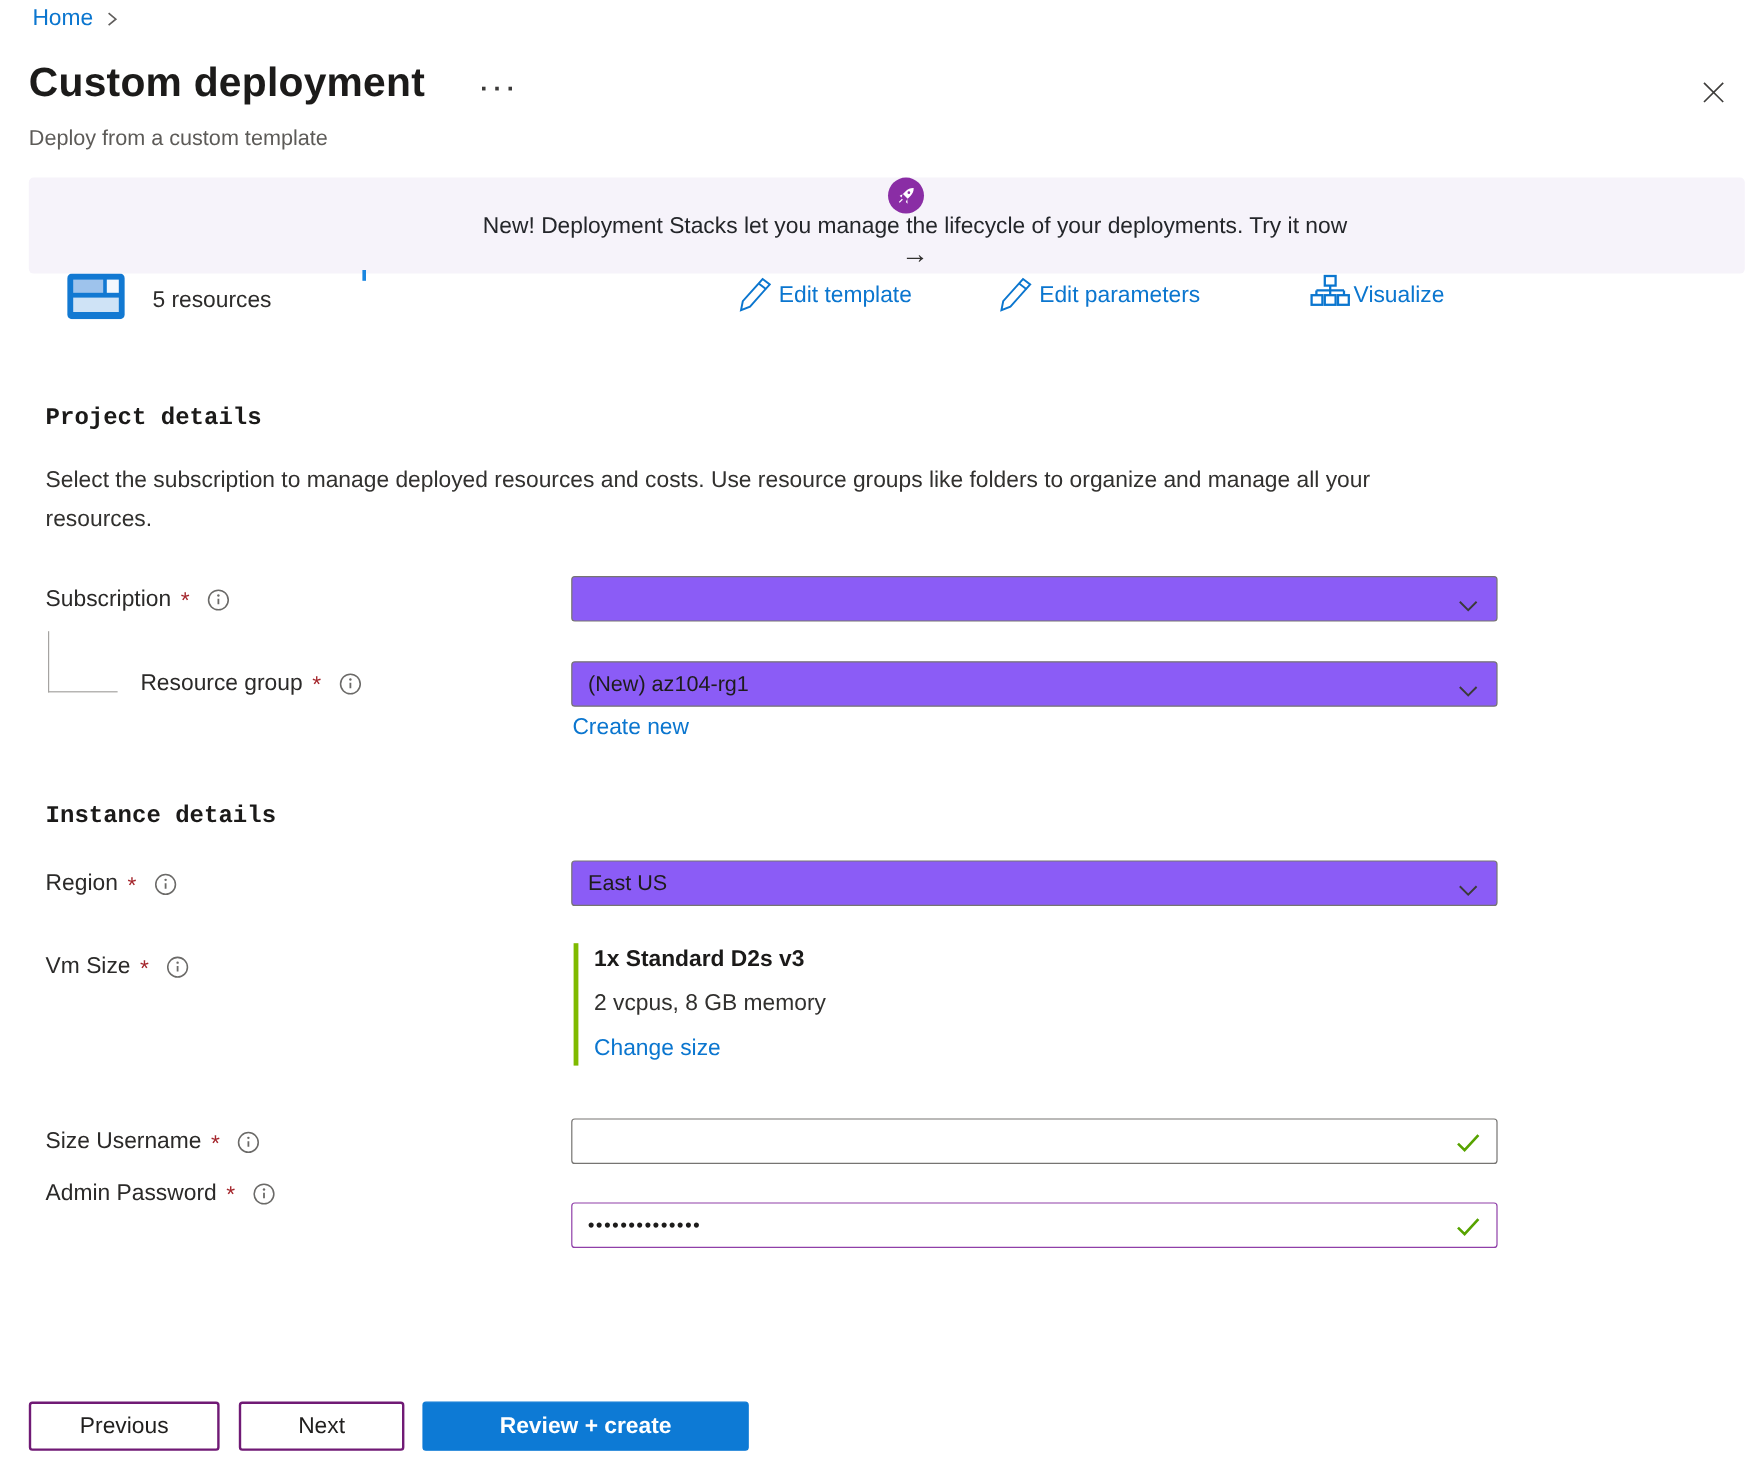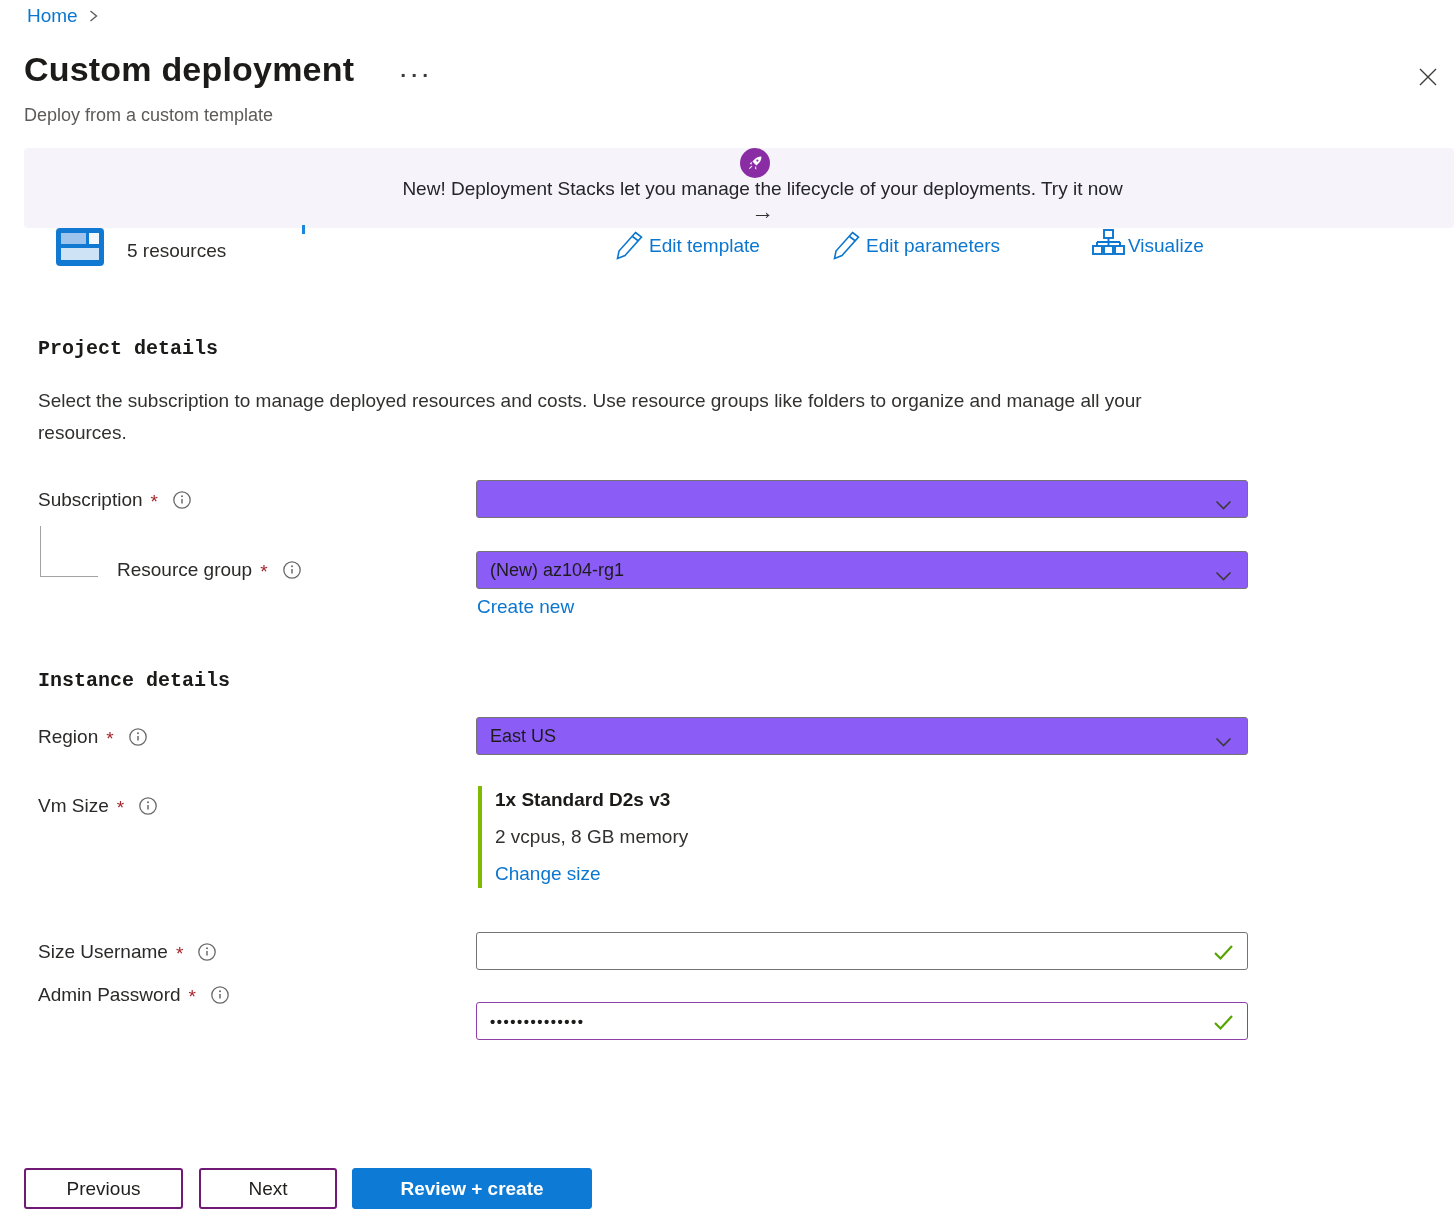--- a/index.html
+++ b/index.html
@@ -61,21 +61,21 @@
   .vm-title { font-size: 19px; font-weight: 700; color: #1b1a19; }
   .vm-detail { font-size: 19px; color: #32312f; margin-top: 15px; }
   .vm-link { margin-top: 15px; }
 
   
   .btn { position: absolute; top: 1168px; height: 41px; display: flex; align-items: center; justify-content: center; font-size: 19px; border-radius: 3px; cursor: pointer; }
   .btn-outline { border: 2px solid #701a75; background: #fff; color: #201f1e; }
   .btn-primary { background: #0d7ad5; color: #ffffff; font-weight: 700; border: 1px solid #0d7ad5; }
   .btn-prev { left: 24px; width: 159px; }
   .btn-next { left: 199px; width: 138px; }
-  .btn-review { left: 352px; width: 240px; }
+  .btn-review { left: 352px; width: 272px; }
 </style>
 </head>
 <body>
 
 <div class="abs breadcrumb">
   <a>Home</a>
   <span style="display:flex;">
     <svg width="11" height="14" viewBox="0 0 11 14">
         <path d="M2.5 2 L8.5 7 L2.5 12" fill="none" stroke="#605e5c" stroke-width="1.4"></path>
       </svg>

